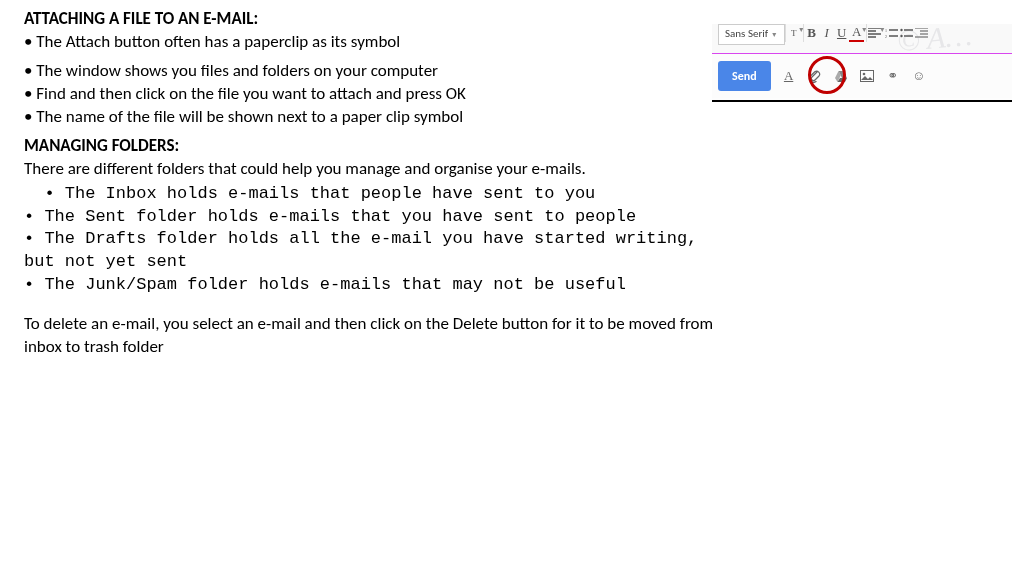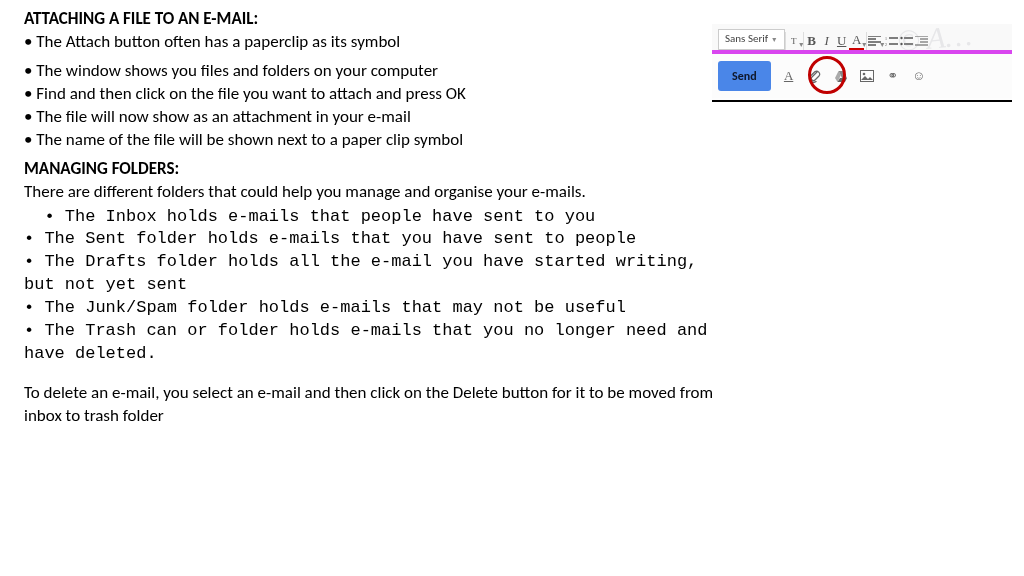--- a/index.html
+++ b/index.html
@@ -27,23 +27,23 @@
       right: 12px;
       width: 300px;
       height: 78px;
       background: #fdfdfd;
       border-bottom: 2px solid #000;
       font-size: 11px;
     }
     .toolbar-row {
       height: 30px;
       display: flex;
-      align-items: flex-end;
+      align-items: flex-start;
       padding: 0 6px;
-      border-bottom: 4px solid #d946ef;
+      border-bottom: 1px solid #d946ef;
       background: #f9f9f9;
     }
     .toolbar-row2 {
       height: 44px;
       display: flex;
       align-items: center;
       gap: 10px;
       padding: 0 6px;
       background: #fcfcfc;
       position: relative;
@@ -68,21 +68,21 @@
       font-family: "Times New Roman", serif;
       font-size: 13px;
     }
     .bold-i { font-weight: bold; }
     .ital-i { font-style: italic; }
     .ul-i { text-decoration: underline; }
     .vsep { width: 1px; height: 18px; background: #ddd; }
     .dd { font-size: 8px; color: #888; margin-left: -2px; }
     .send-btn {
       background: #4a86e8;
-      color: #0f172a;
+      color: #ffffff;
       font-weight: bold;
       padding: 7px 14px;
       border-radius: 3px;
       font-size: 12px;
     }
     .attach-highlight {
       position: absolute;
       left: 96px;
       top: 2px;
       width: 38px;
@@ -117,34 +117,32 @@
 
 <div class="content">
   <div class="section1">
     <span class="section-heading">ATTACHING A FILE TO AN E-MAIL:</span>
     <div class="bullets">
       <span class="bullet">• The Attach button often has a paperclip as its symbol</span>
     </div>
     <div class="bullets">
       <span class="bullet">• The window shows you files and folders on your computer</span>
       <span class="bullet">• Find and then click on the file you want to attach and press OK</span>
-      <span class="bullet">• The file will now show as an attachment in your e-mail</span>
       <span class="bullet">• The name of the file will be shown next to a paper clip symbol</span>
     </div>
   </div>
 
   <div class="section2">
     <span class="section-heading">MANAGING FOLDERS:</span>
     <div class="para">There are different folders that could help you manage and organise your e-mails.</div>
     <div class="bullets" style="margin-bottom:16px;font-family:Liberation Mono, monospace;">
       <span class="bullet" style="white-space: pre;">  • The Inbox holds e-mails that people have sent to you</span>
       <span class="bullet">• The Sent folder holds e-mails that you have sent to people</span>
       <span class="bullet">• The Drafts folder holds all the e-mail you have started writing, but not yet sent</span>
       <span class="bullet">• The Junk/Spam folder holds e-mails that may not be useful</span>
-      <span class="bullet">• The Trash can or folder holds e-mails that you no longer need and have deleted.</span>
     </div>
     <div class="para">To delete an e-mail, you select an e-mail and then click on the Delete button for it to be moved from inbox to trash folder</div>
   </div>
 </div>
 
 <div class="toolbar-img">
   <div class="watermark">© A…</div>
   <div class="toolbar-row">
     <span class="font-sel">
       <span>Sans Serif</span>

